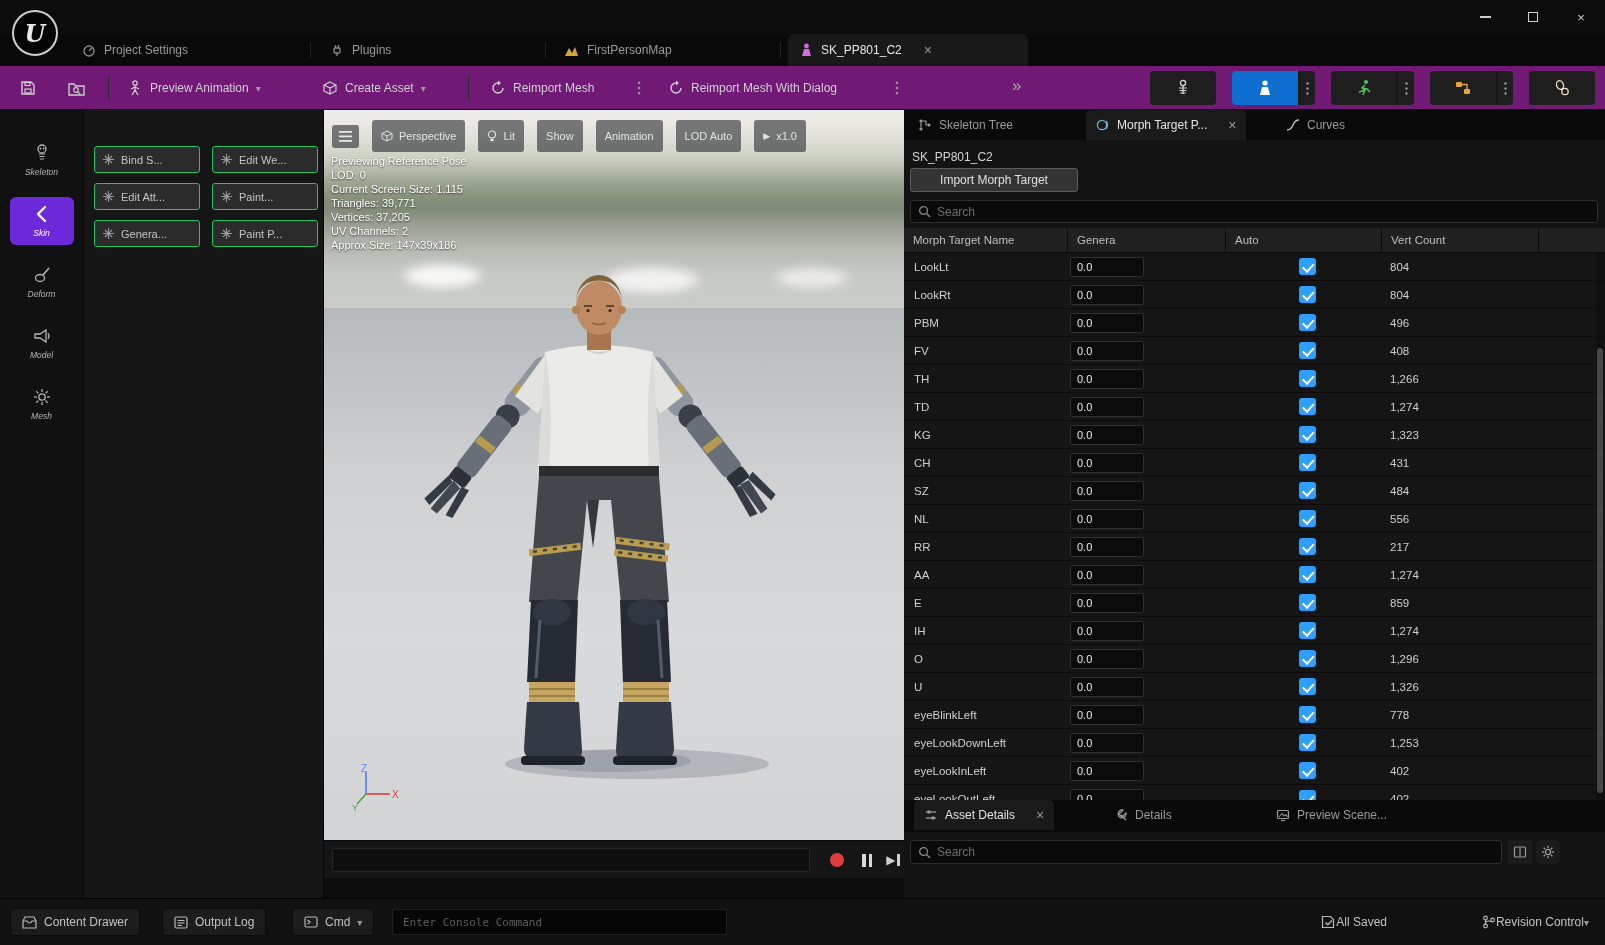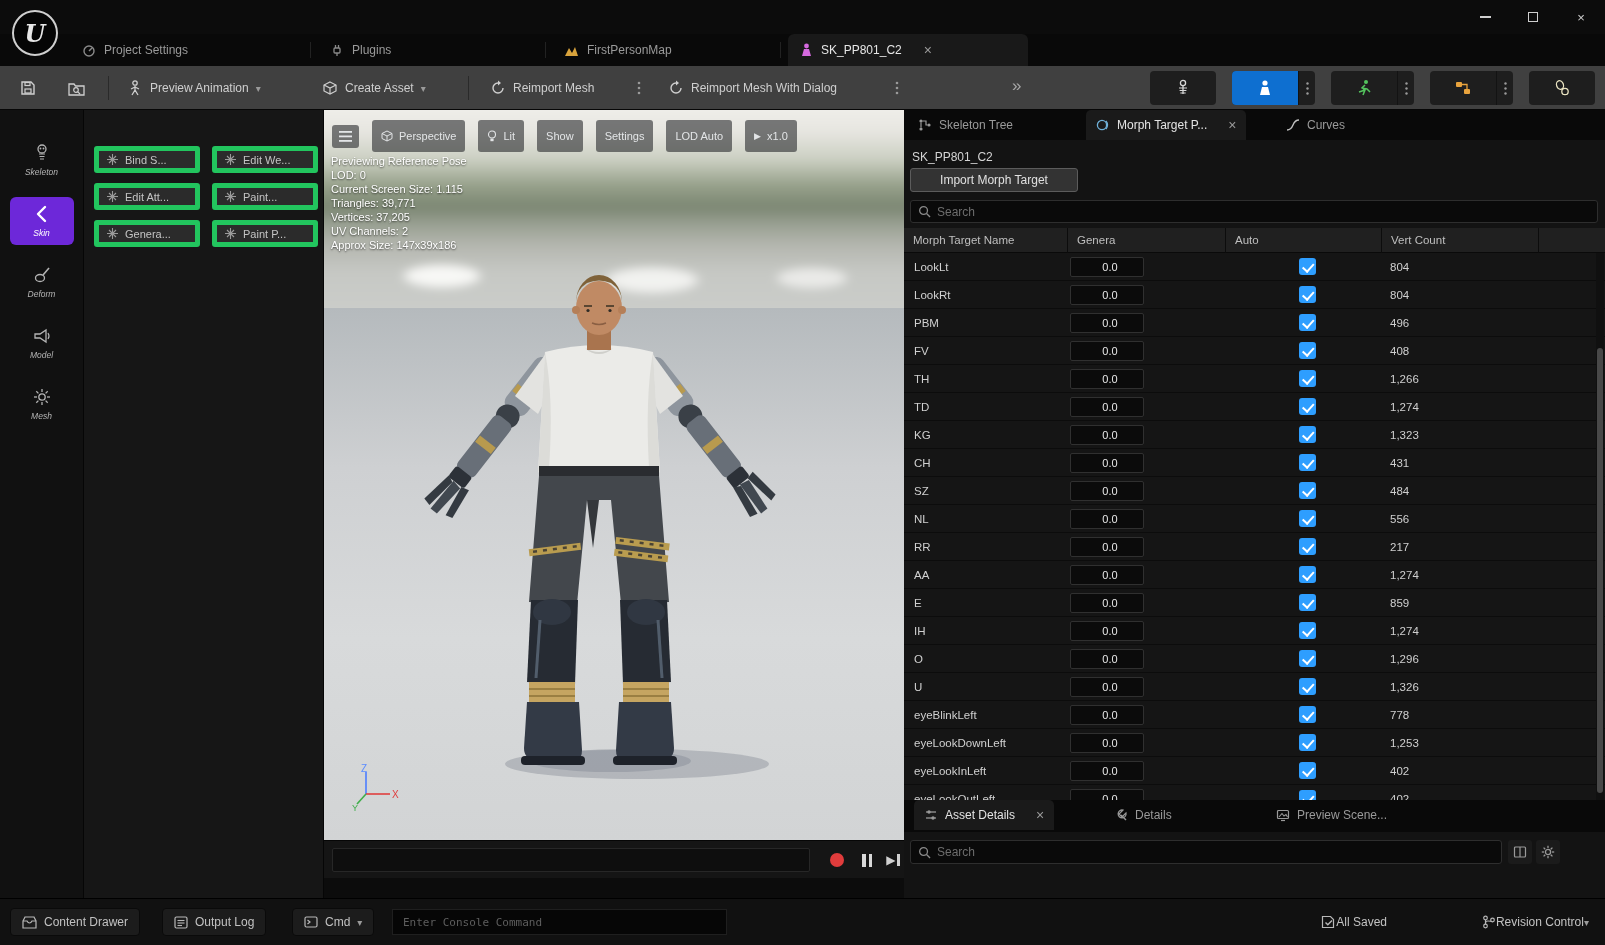--- a/index.html
+++ b/index.html
@@ -20,42 +20,42 @@
   .win-max-box { width:10px; height:10px; border:1.5px solid #cfcfcf; }
 
   
   .tabrow { position:absolute; left:0; top:34px; width:1605px; height:32px; background:#090909; }
   .doc-tab { position:absolute; top:0; height:32px; display:flex; align-items:center; gap:8px; padding:0 12px; color:#9a9a9a; }
   .doc-tab.active { background:#191919; color:#e6e6e6; border-radius:6px 6px 0 0; }
   .tab-sep { position:absolute; top:8px; width:1px; height:16px; background:#222; }
   .tab-close { margin-left:14px; color:#9a9a9a; font-size:14px; line-height:1; }
 
   
-  .toolbar { position:absolute; left:0; top:66px; width:1605px; height:44px; background:#404040; border-bottom:1px solid #060606; }
+  .toolbar { position:absolute; left:0; top:66px; width:1605px; height:44px; background:#701a75; border-bottom:1px solid #060606; }
   .tb-item { position:absolute; top:5px; height:34px; display:flex; align-items:center; gap:7px; color:#cfcfcf; padding:0 8px; border-radius:4px; }
   .tb-caret { color:#9a9a9a; font-size:10px; }
   .vsep { position:absolute; top:10px; width:1px; height:24px; background:#2a2a2a; }
   .tb-right { position:absolute; right:10px; top:5px; display:flex; gap:16px; }
   .tb-group { display:flex; height:34px; background:#1e1e1e; border-radius:4px; overflow:hidden; }
   .tb-ebtn { width:66px; display:flex; align-items:center; justify-content:center; }
   .tb-ebtn.active { background:#0e6fd0; }
   .tb-dots { width:17px; display:flex; align-items:center; justify-content:center; border-left:1px solid #131313; }
   .overflow-chev { position:absolute; left:1012px; top:10px; color:#a8a8a8; font-size:17px; }
 
   
   .mode-strip { position:absolute; left:0; top:110px; width:84px; height:788px; background:#111; border-right:1px solid #060606;
     display:flex; flex-direction:column; align-items:center; padding-top:26px; gap:13px; }
   .mode-item { width:64px; display:flex; flex-direction:column; align-items:center; gap:4px; padding:7px 0; color:#b4b4b4; font-size:8.5px; border-radius:6px;font-style:italic; }
   .mode-item.active { background:#6d28d9; color:#fff; }
   .dock-dot { position:absolute; left:6px; top:115px; width:7px; height:7px; background:#2e9eff; }
 
   
   .tool-panel { position:absolute; left:84px; top:110px; width:240px; height:788px; background:#161616; border-right:1px solid #060606; }
   .tools { position:absolute; left:10px; top:36px; display:grid; grid-template-columns:106px 106px; gap:10px 12px; }
-  .tool-btn { height:27px; background:#2b2b2b; border:5px solid #22c55e; border-radius:3px; display:flex; align-items:center; gap:6px; padding:0 7px;
+  .tool-btn { height:27px; background:#2b2b2b; border:1px solid #22c55e; border-radius:3px; display:flex; align-items:center; gap:6px; padding:0 7px;
     color:#c4c4c4; font-size:11px; white-space:nowrap; overflow:hidden; }
 
   
   .viewport { position:absolute; left:324px; top:110px; width:580px; height:730px; overflow:hidden; background:#c7cacb; }
   .vp-backdrop { position:absolute; left:-12px; right:-12px; top:-12px; height:218px;
     background:
       radial-gradient(60px 18px at 130px 178px, rgba(250,250,248,.95) 0 55%, transparent 72%),
       radial-gradient(72px 20px at 340px 182px, rgba(246,246,244,.9) 0 55%, transparent 72%),
       radial-gradient(55px 16px at 500px 180px, rgba(240,240,238,.85) 0 55%, transparent 72%),
       linear-gradient(180deg,#f2f1ed 0%,#e7e6e1 15%,#ccd0c3 28%,#97a18b 40%,#7b8672 50%,#99a092 58%,#b5b7b0 68%,#c6c8c4 80%,#cbcdca 100%);
@@ -91,21 +91,21 @@
   .searchbox { position:absolute; display:flex; align-items:center; gap:6px; background:#0a0a0a; border:1px solid #2e2e2e; border-radius:3px; padding:0 7px; }
   .searchbox input { flex:1; background:transparent; border:none; outline:none; color:#c8c8c8; font-size:12px; font-family:inherit; }
   .searchbox input::placeholder { color:#6d6d6d; }
   .mt-search { left:6px; top:90px; width:688px; height:23px; }
   .mt-header { position:absolute; left:0; top:118px; width:701px; height:25px; background:#202020; display:flex; border-bottom:1px solid #0a0a0a; }
   .mt-hcell { height:25px; line-height:25px; padding-left:9px; color:#bfbfbf; font-size:11.5px; border-right:1px solid #0c0c0c; }
   .mt-rows { position:absolute; left:0; top:143px; width:701px; height:547px; overflow:hidden; background:#151515; }
   .mt-row { position:relative; height:28px; border-bottom:1px solid #0c0c0c; }
   .mt-name { position:absolute; left:10px; line-height:28px; font-size:11.5px; color:#d0d0d0; }
   .mt-weight { position:absolute; left:166px; top:4px; width:74px; height:20px; background:#0b0b0b; border:1px solid #303030; border-radius:2px;
-    color:#e8e8e8; font-size:11px; line-height:18px; padding-left:6px;text-align:center; }
+    color:#e8e8e8; font-size:11px; line-height:18px; padding-left:6px; }
   .mt-check { position:absolute; left:395px; top:5px; width:17px; height:17px; border-radius:3px; background:#2e9eff; }
   .mt-check::after { content:""; position:absolute; left:5.5px; top:2.5px; width:4.5px; height:8.5px;
     border:solid #fff; border-width:0 2px 2px 0; transform:rotate(42deg); }
   .mt-verts { position:absolute; left:486px; line-height:28px; font-size:11.5px; color:#d0d0d0; }
   .mt-scroll { position:absolute; right:1px; top:143px; width:8px; height:547px; background:#101010; }
   .mt-thumb { position:absolute; left:1px; top:95px; width:6px; height:445px; background:#484848; border-radius:3px; }
   .rp-bottom-tabs { position:absolute; left:0; top:690px; width:701px; height:32px; background:#090909; }
   .rp-search2 { left:6px; top:730px; width:592px; height:24px; }
   .rp-iconbtn { position:absolute; top:730px; width:24px; height:24px; display:flex; align-items:center; justify-content:center;
     background:#1b1b1b; border-radius:3px; }
@@ -511,21 +511,21 @@
         <svg width="10" height="12" viewBox="0 0 10 12">
             <circle cx="5" cy="4.5" r="3.5" fill="none" stroke="#e3e5e7" stroke-width="1.1"></circle>
             <rect x="3.4" y="8.6" width="3.2" height="2.6" fill="#e3e5e7"></rect>
           </svg>
         <span>Lit</span>
       </div>
       <div class="pill">
         <span>Show</span>
       </div>
       <div class="pill">
-        <span>Settings</span>
+        <span>Animation</span>
       </div>
       <div class="pill">
         <span>LOD Auto</span>
       </div>
       <div class="pill">
         <span style="font-size:9px">▶</span>
         <span>x1.0</span>
       </div>
     </div>
 

